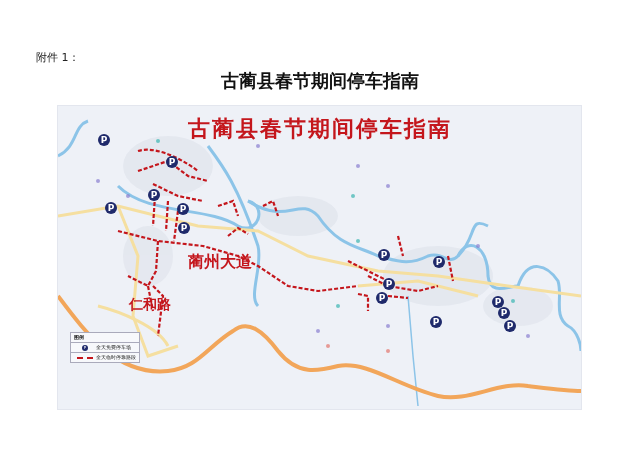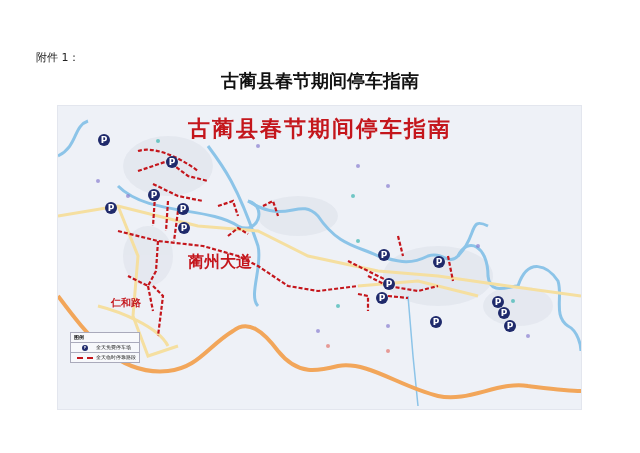--- a/index.html
+++ b/index.html
@@ -97,21 +97,21 @@
     <g fill="#e3766e" opacity="0.7">
       <circle cx="270" cy="240" r="2"></circle>
         <circle cx="330" cy="245" r="2"></circle>
         <circle cx="20" cy="240" r="2"></circle>
     </g>
   </svg>
 
   <div class="map-title">古蔺县春节期间停车指南</div>
 
   <div class="road-label" style="left:130px;top:146px;">蔺州大道</div>
-  <div class="road-label" style="left:53px;top:190px;font-size:10px;">仁和路</div>
+  <div class="road-label" style="left:71px;top:190px;font-size:14px;">仁和路</div>
 
   <div class="p" style="left:40px;top:28px;">P</div>
   <div class="p" style="left:108px;top:50px;">P</div>
   <div class="p" style="left:90px;top:83px;">P</div>
   <div class="p" style="left:119px;top:97px;">P</div>
   <div class="p" style="left:47px;top:96px;">P</div>
   <div class="p" style="left:120px;top:116px;">P</div>
   <div class="p" style="left:320px;top:143px;">P</div>
   <div class="p" style="left:375px;top:150px;">P</div>
   <div class="p" style="left:325px;top:172px;">P</div>

